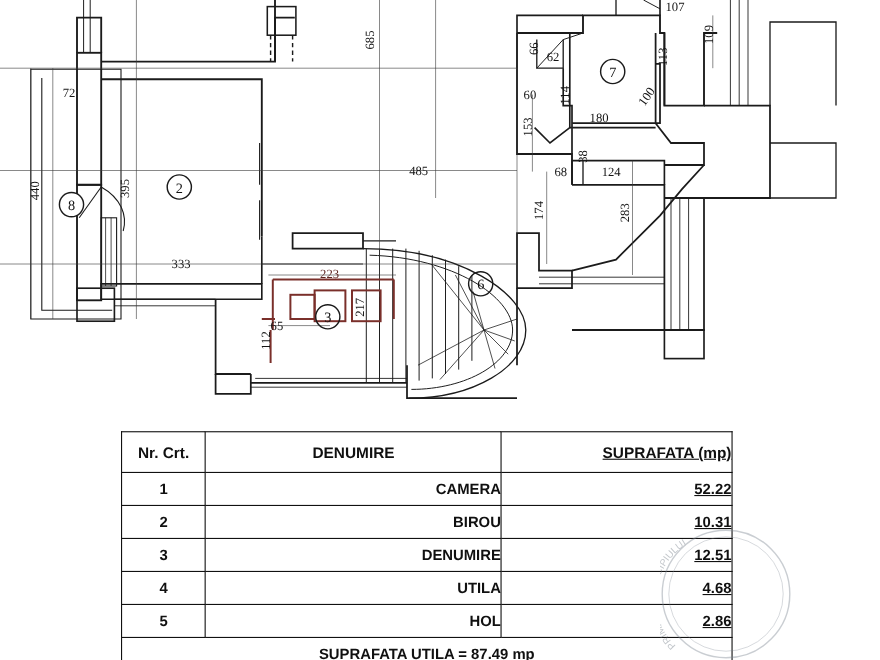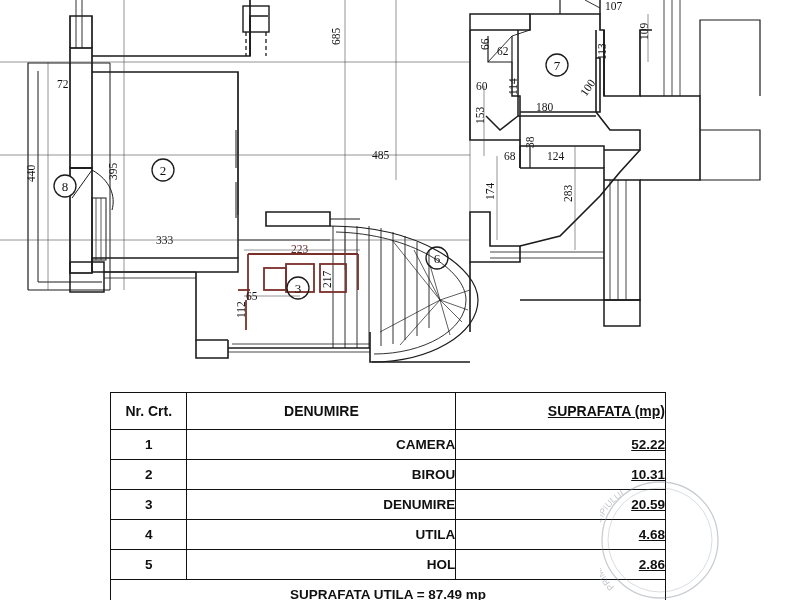--- a/index.html
+++ b/index.html
@@ -251,21 +251,21 @@
           <td class="c-sup">52.22</td>
         </tr>
         <tr>
           <td class="c-nr">2</td>
           <td class="c-den den-cell">BIROU</td>
           <td class="c-sup">10.31</td>
         </tr>
         <tr>
           <td class="c-nr">3</td>
           <td class="c-den den-cell">DENUMIRE</td>
-          <td class="c-sup">20.59</td>
+          <td class="c-sup">12.51</td>
         </tr>
         <tr>
           <td class="c-nr">4</td>
           <td class="c-den den-cell">UTILA</td>
           <td class="c-sup">4.68</td>
         </tr>
         <tr>
           <td class="c-nr">5</td>
           <td class="c-den den-cell">HOL</td>
           <td class="c-sup">2.86</td>

